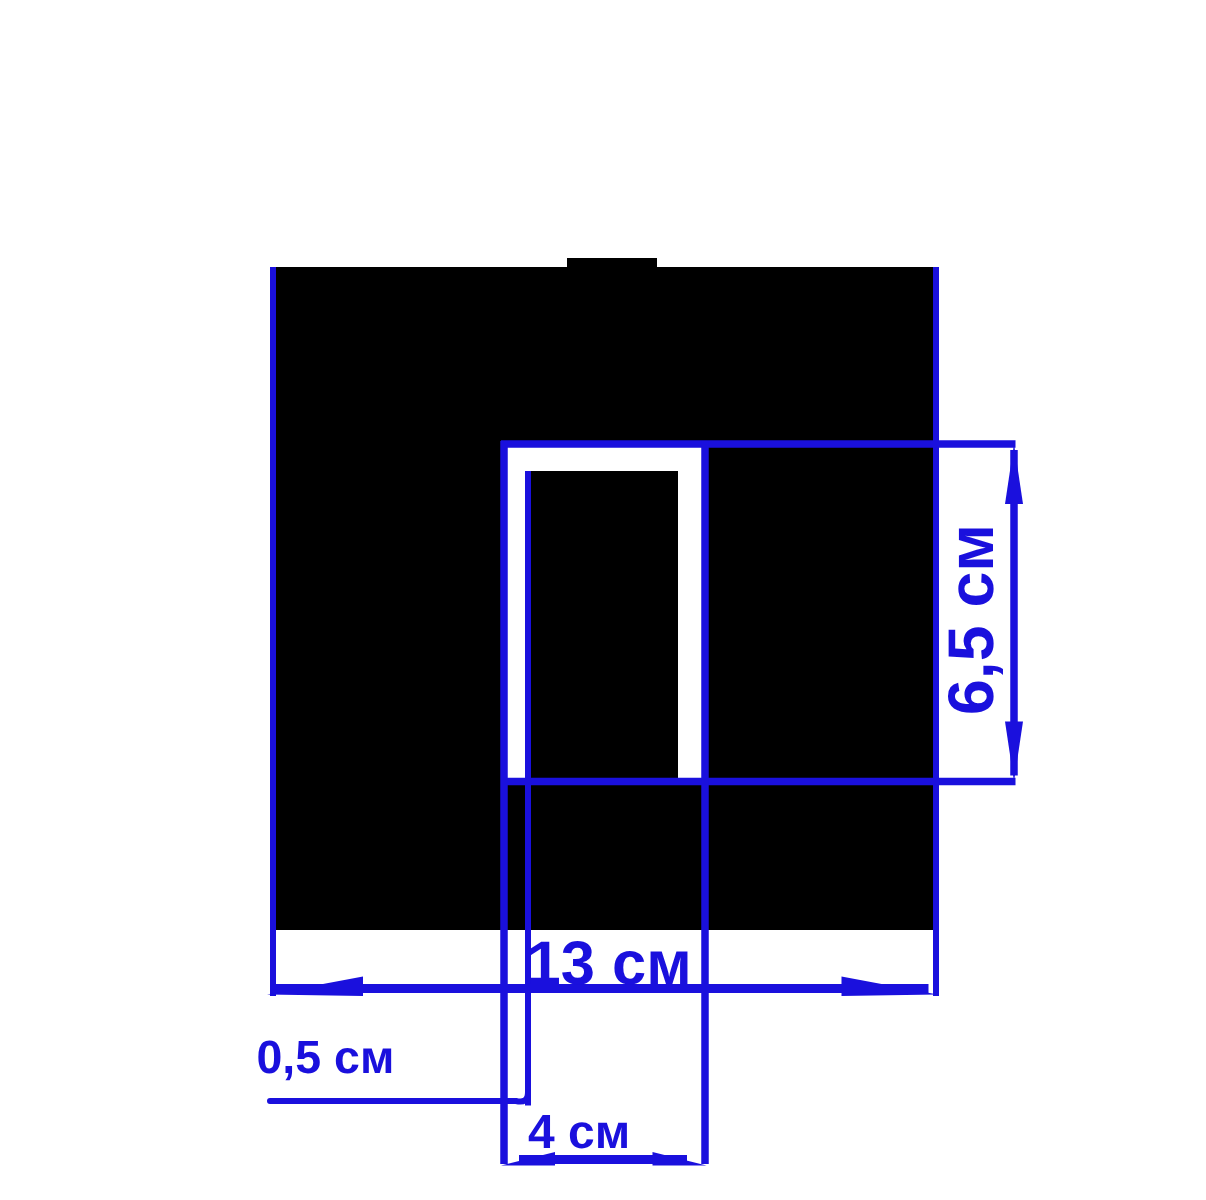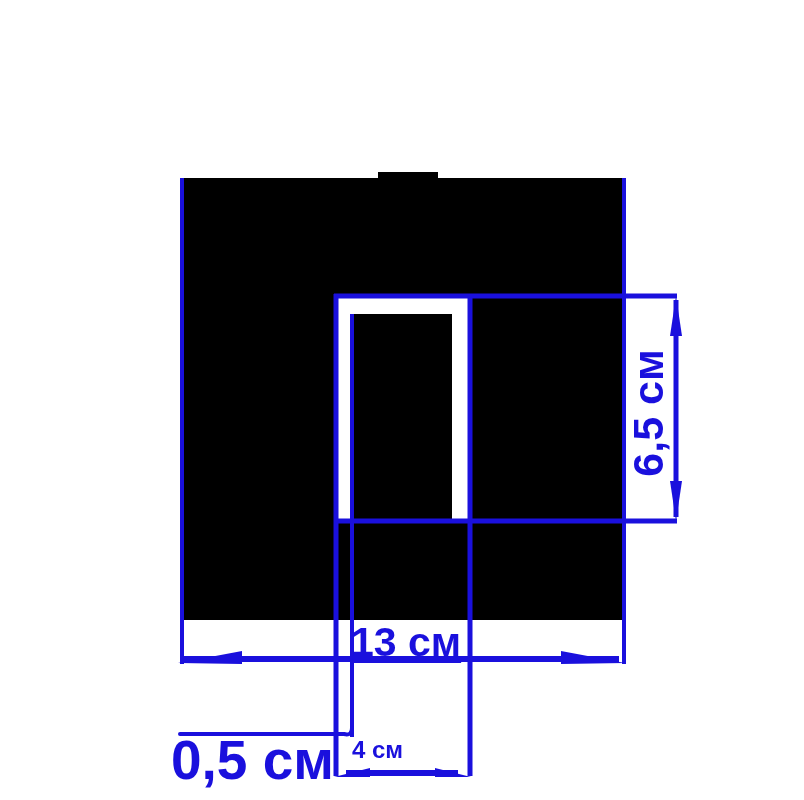--- a/index.html
+++ b/index.html
@@ -24,23 +24,23 @@
   .blue-fill   { fill: var(--accent, #1a10dd); stroke: none; }
   .black-fill  { fill: var(--shape, #000000); stroke: none; }
   .white-fill  { fill: var(--bg, #ffffff); stroke: none; }
   .dim-label {
     position: absolute;
     color: var(--accent, #1a10dd);
     font-weight: bold;
     line-height: 1;
     white-space: nowrap;
   }
-  .label-width   { left: 351px; top: 622px; font-size: 41px; text-decoration: underline; }
-  .label-gap     { left: 171px; top: 689px; font-size: 55px; margin-top: 44px; }
-  .label-slotw   { left: 352px; top: 738px; font-size: 24px; }
+  .label-width   { left: 351px; top: 622px; font-size: 41px; }
+  .label-gap     { left: 171px; top: 689px; font-size: 31px; }
+  .label-slotw   { left: 352px; top: 738px; font-size: 32px; }
   .label-height  {
     left: 583px; top: 387px;
     width: 140px; height: 52px;
     font-size: 43px;
     text-align: center;
     transform: rotate(-90deg);
     transform-origin: center center;
   }
   .watermark {
     position: absolute;

